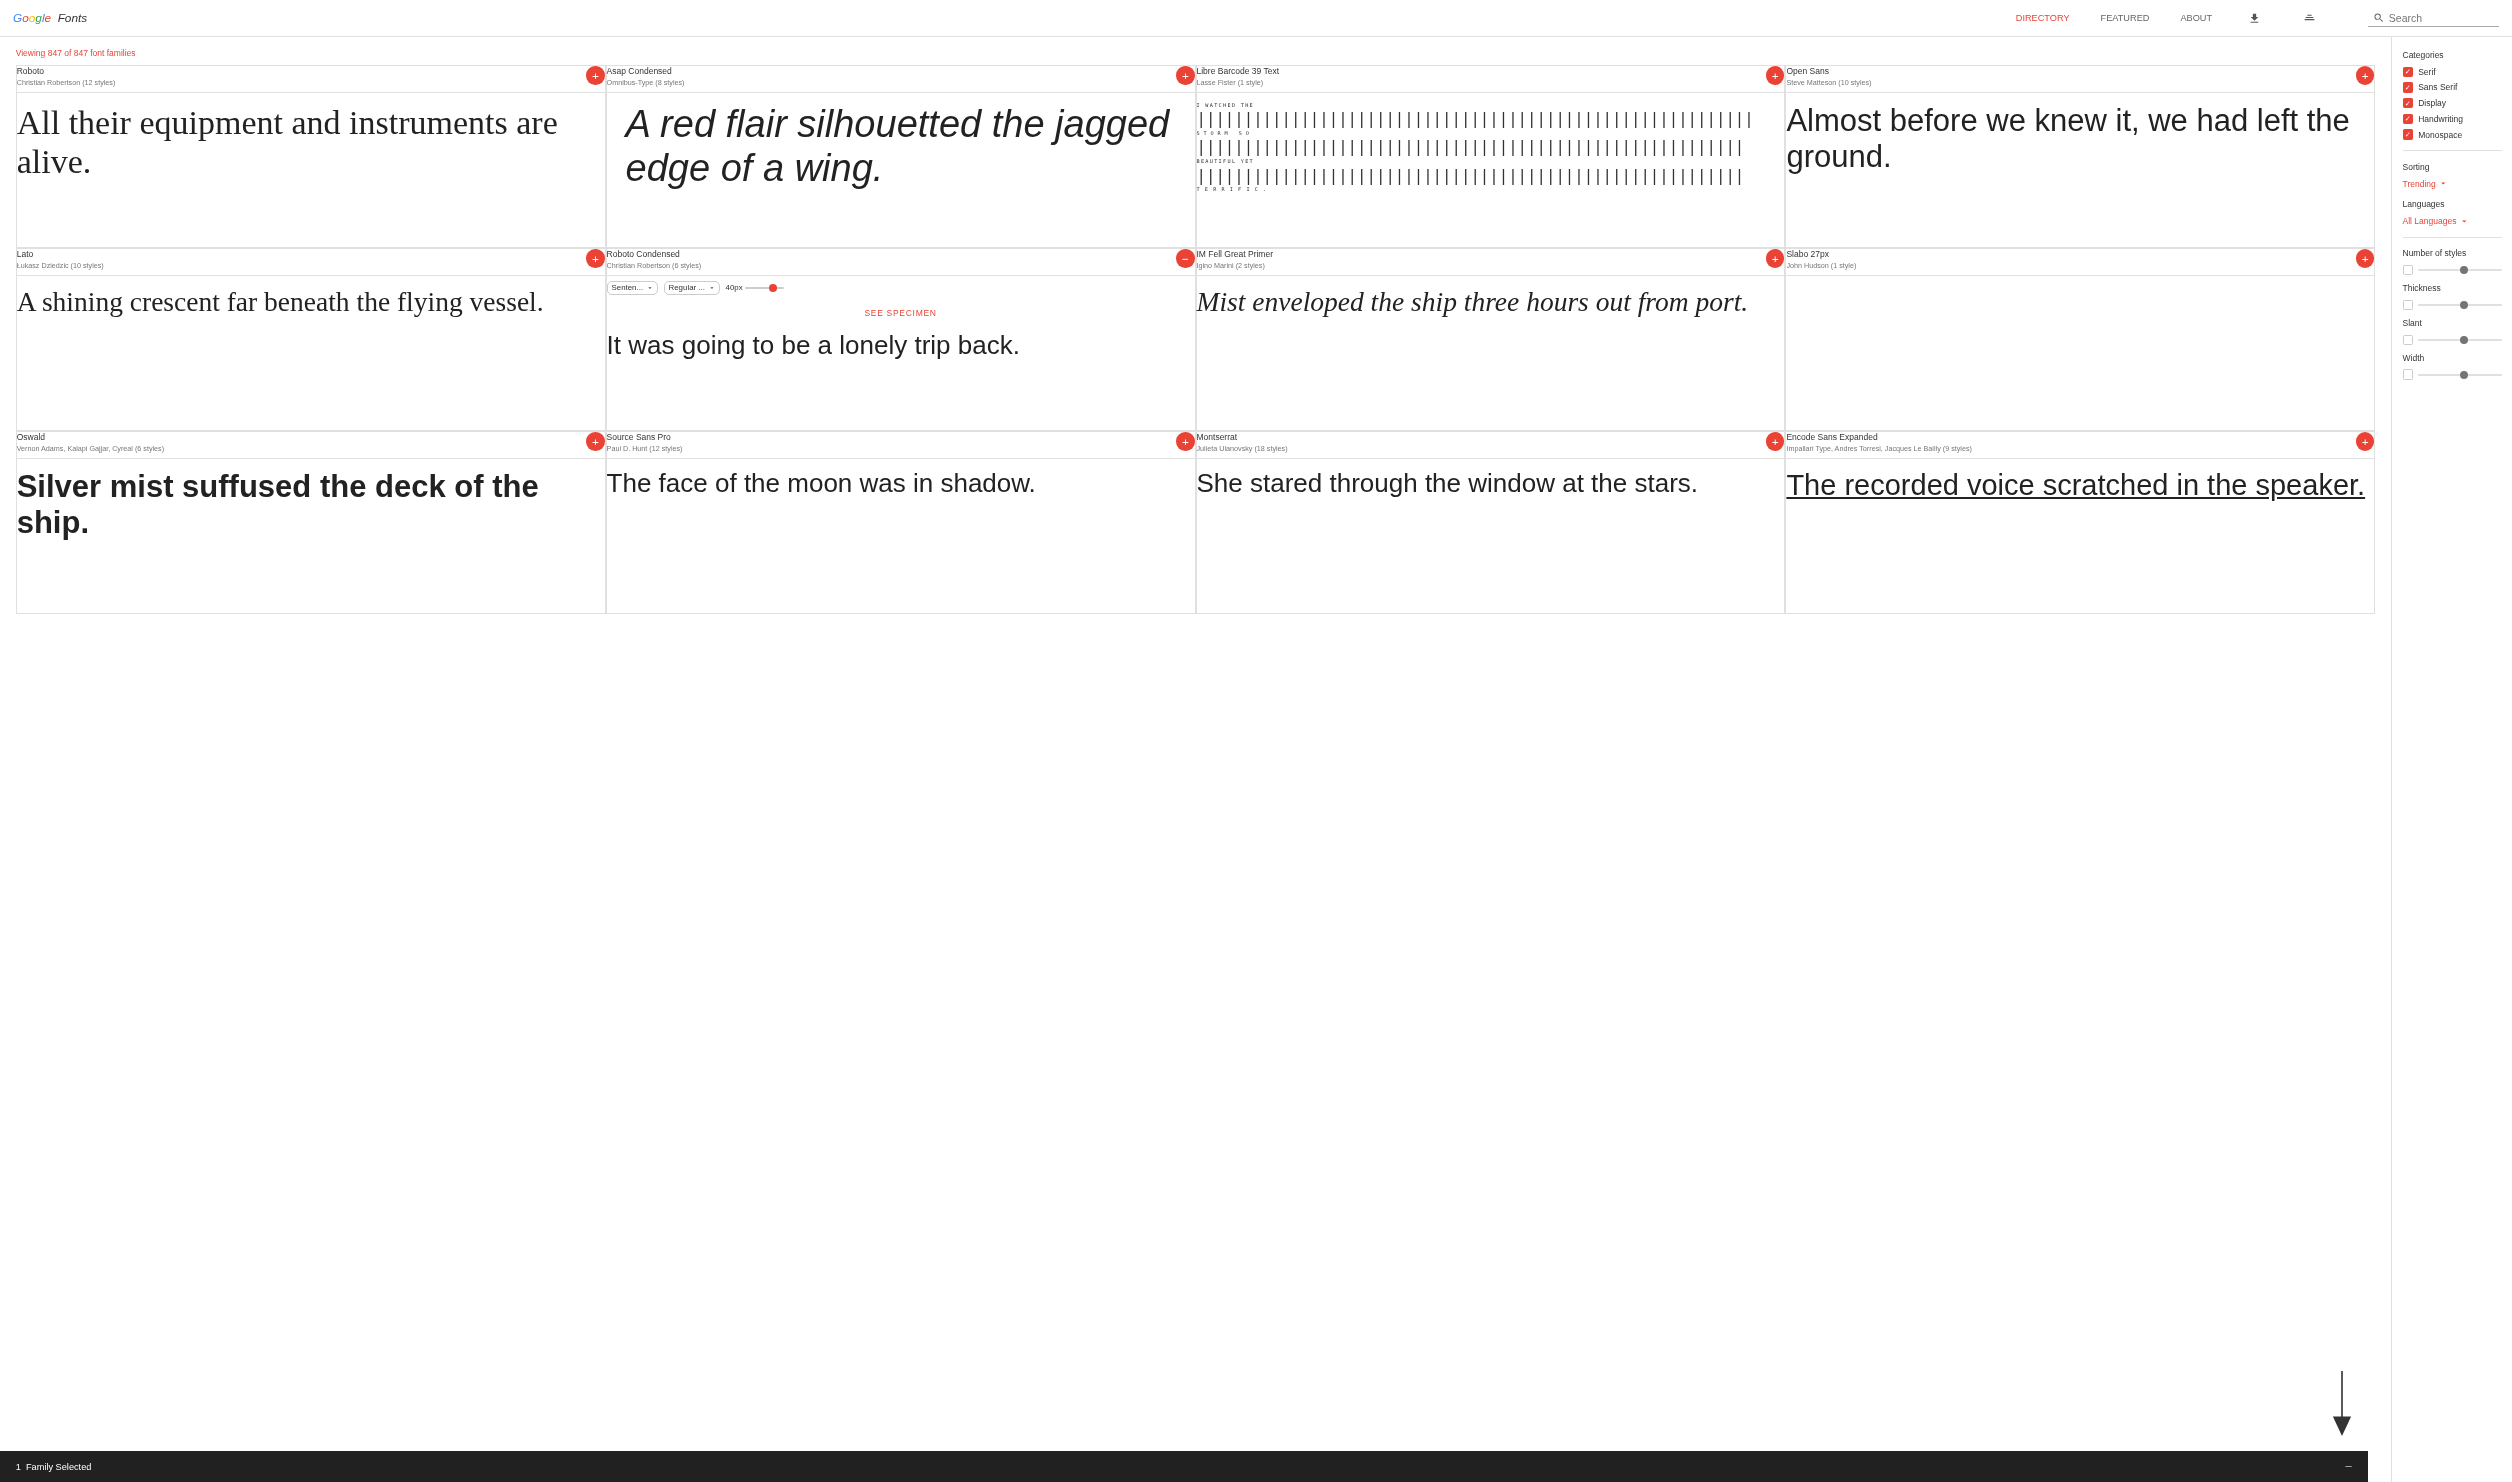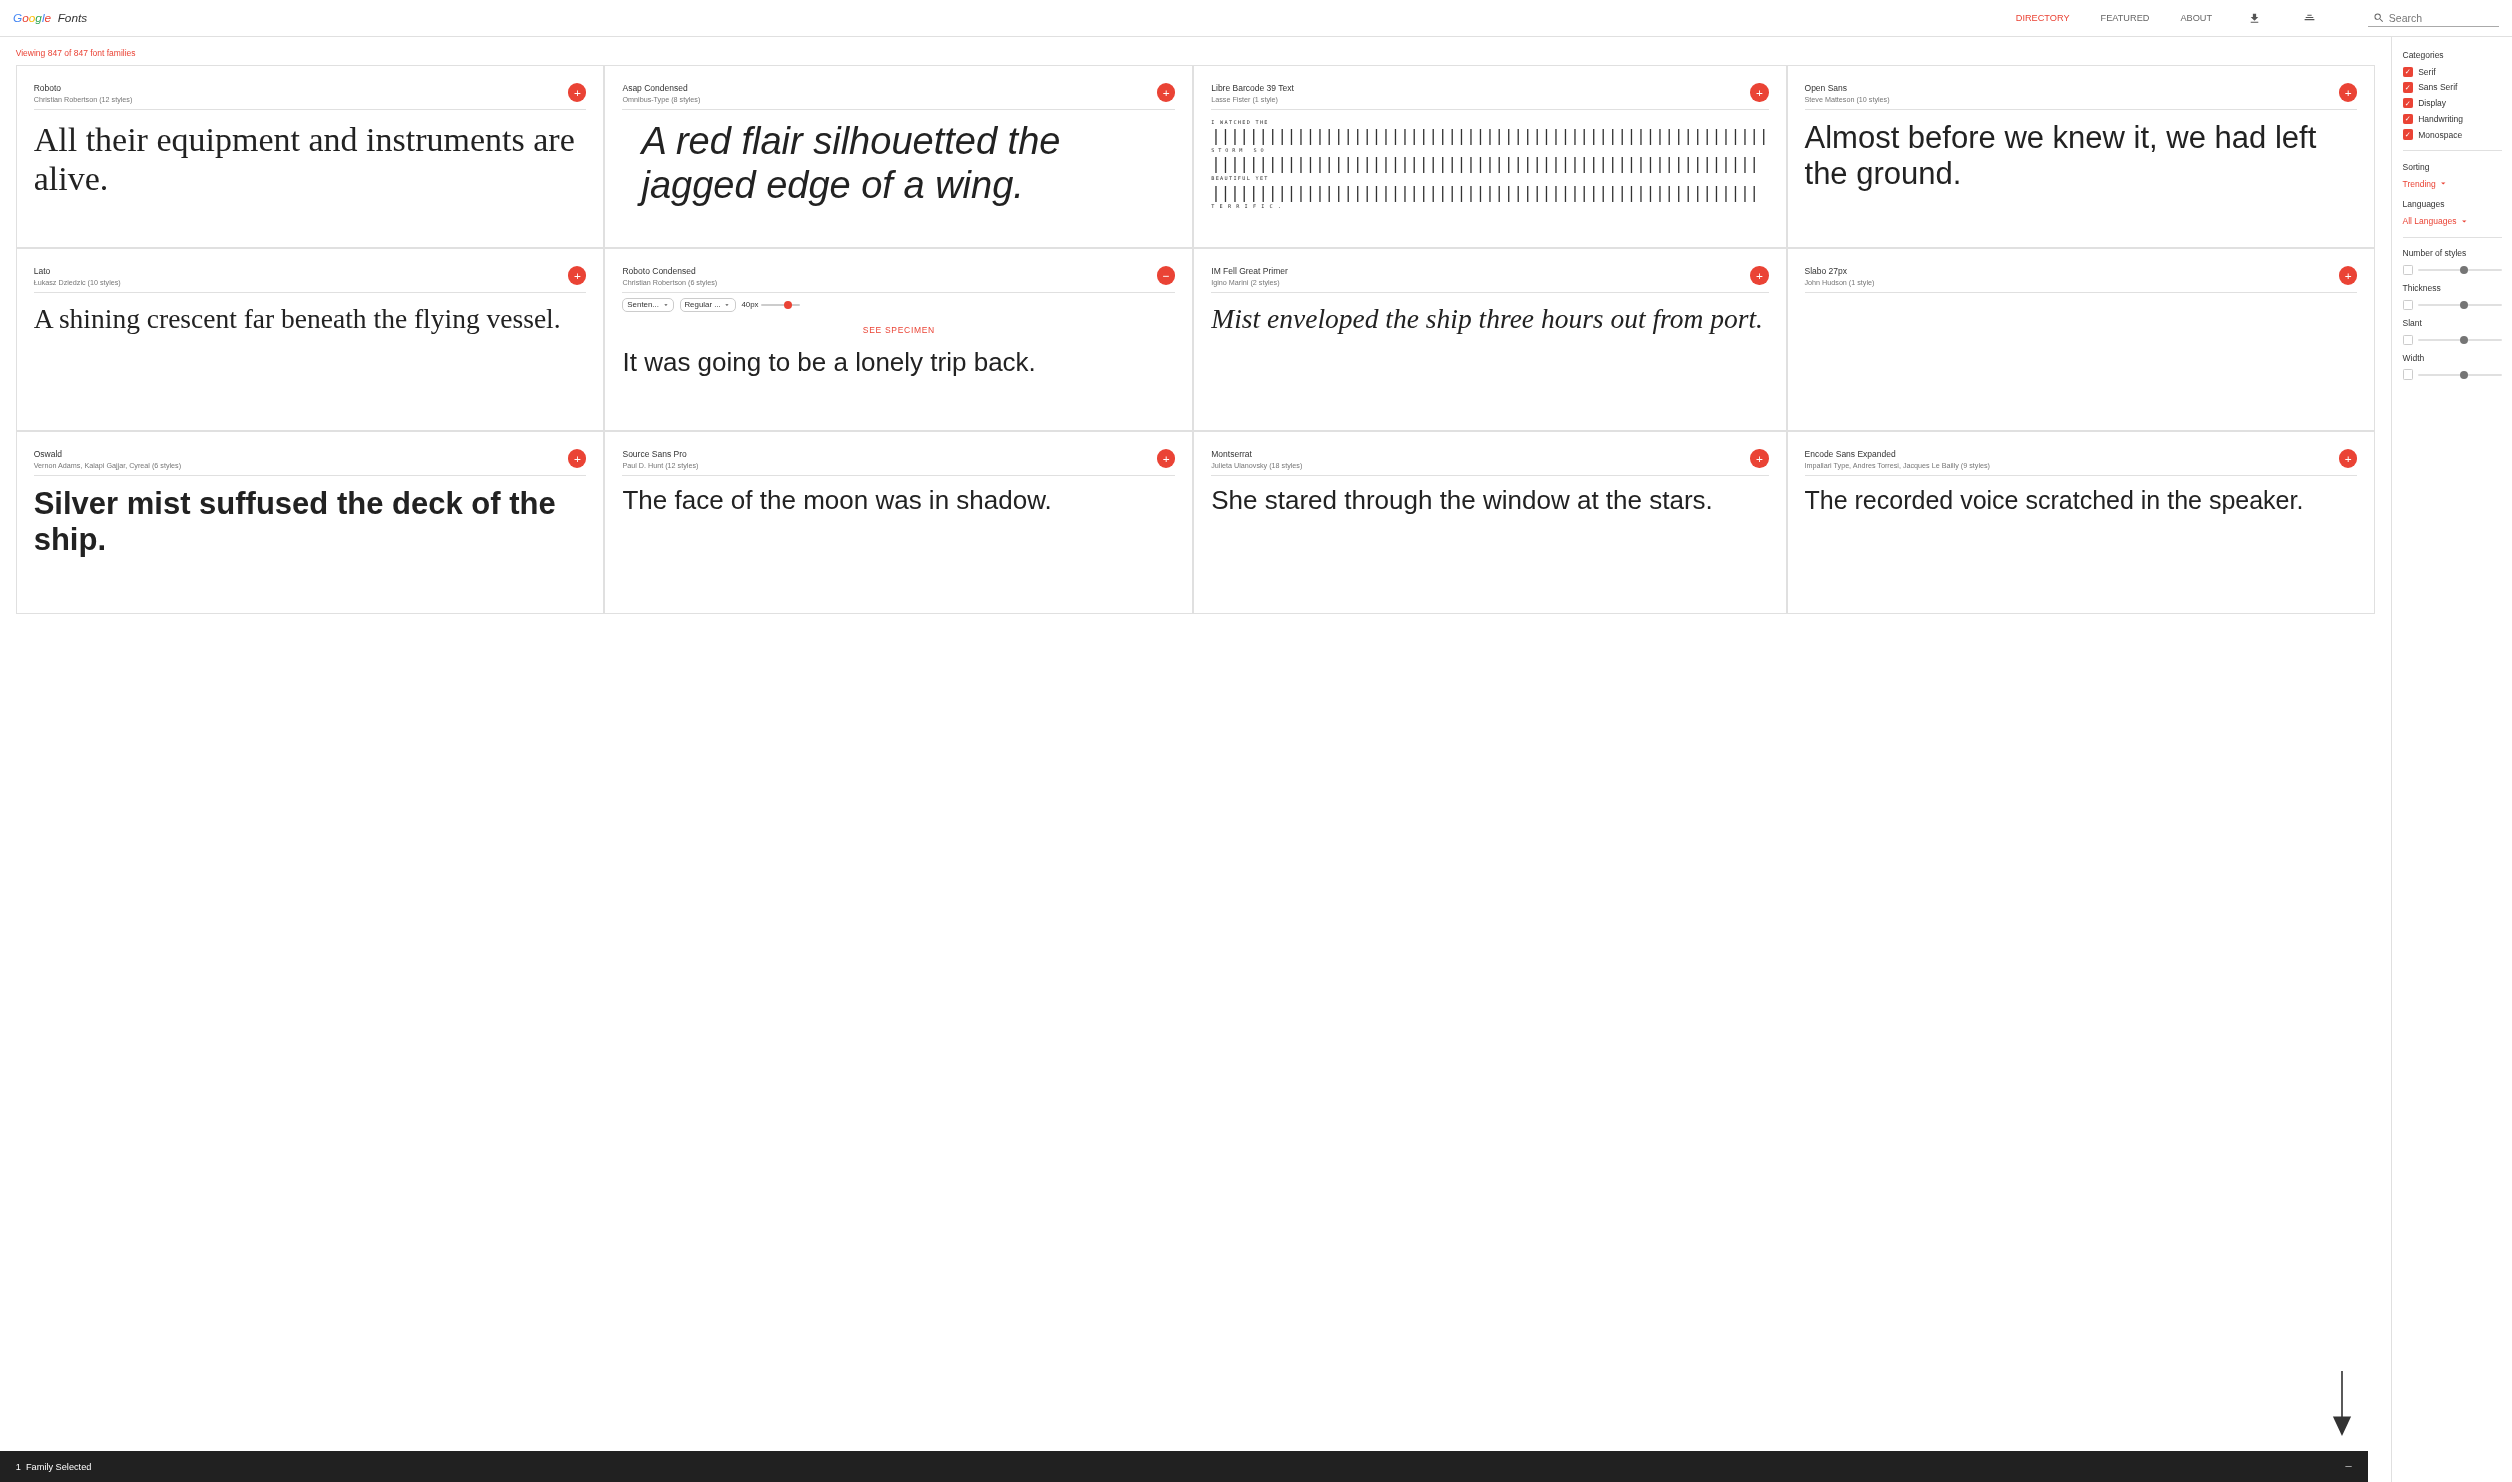--- a/index.html
+++ b/index.html
@@ -92,21 +92,21 @@
 
     
     .font-grid {
       display: grid;
       grid-template-columns: repeat(4, 1fr);
       gap: 0;
     }
 
     .font-card {
       border: 0.7px solid #e0e0e0;
-      padding: 17px;
+      padding: 0;
       position: relative;
       min-height: 183px;
     }
 
     .font-card-header {
       display: flex;
       justify-content: space-between;
       align-items: flex-start;
       margin-bottom: 2.6px;
       border-bottom: 0.7px solid #e0e0e0;
@@ -516,21 +516,21 @@
   </div>
         <div class="font-card">
     <div class="font-card-header">
       <div>
         <div class="font-name">Encode Sans Expanded</div>
         <div class="font-author">Impallari Type, Andres Torresi, Jacques Le Bailly (9 styles)</div>
       </div>
       <button class="add-btn">+</button>
     </div>
 
-    <div class="font-preview" style="font-size:25px;font-family:Arial, sans-serif;font-weight:400;font-style:normal;line-height:1.15;">The recorded voice scratched in the speaker.</div>
+    <div class="font-preview" style="font-size:29px;font-family:Arial, sans-serif;font-weight:400;font-style:normal;line-height:1.15;text-decoration:underline;">The recorded voice scratched in the speaker.</div>
   </div>
       </div>
   </div>
 
   <div id="sidebar">
     <div class="sidebar-section-title">Categories</div>
     <div id="categories-list">
 
     <div class="checkbox-item">
     <div class="checkbox-box checked"></div>

